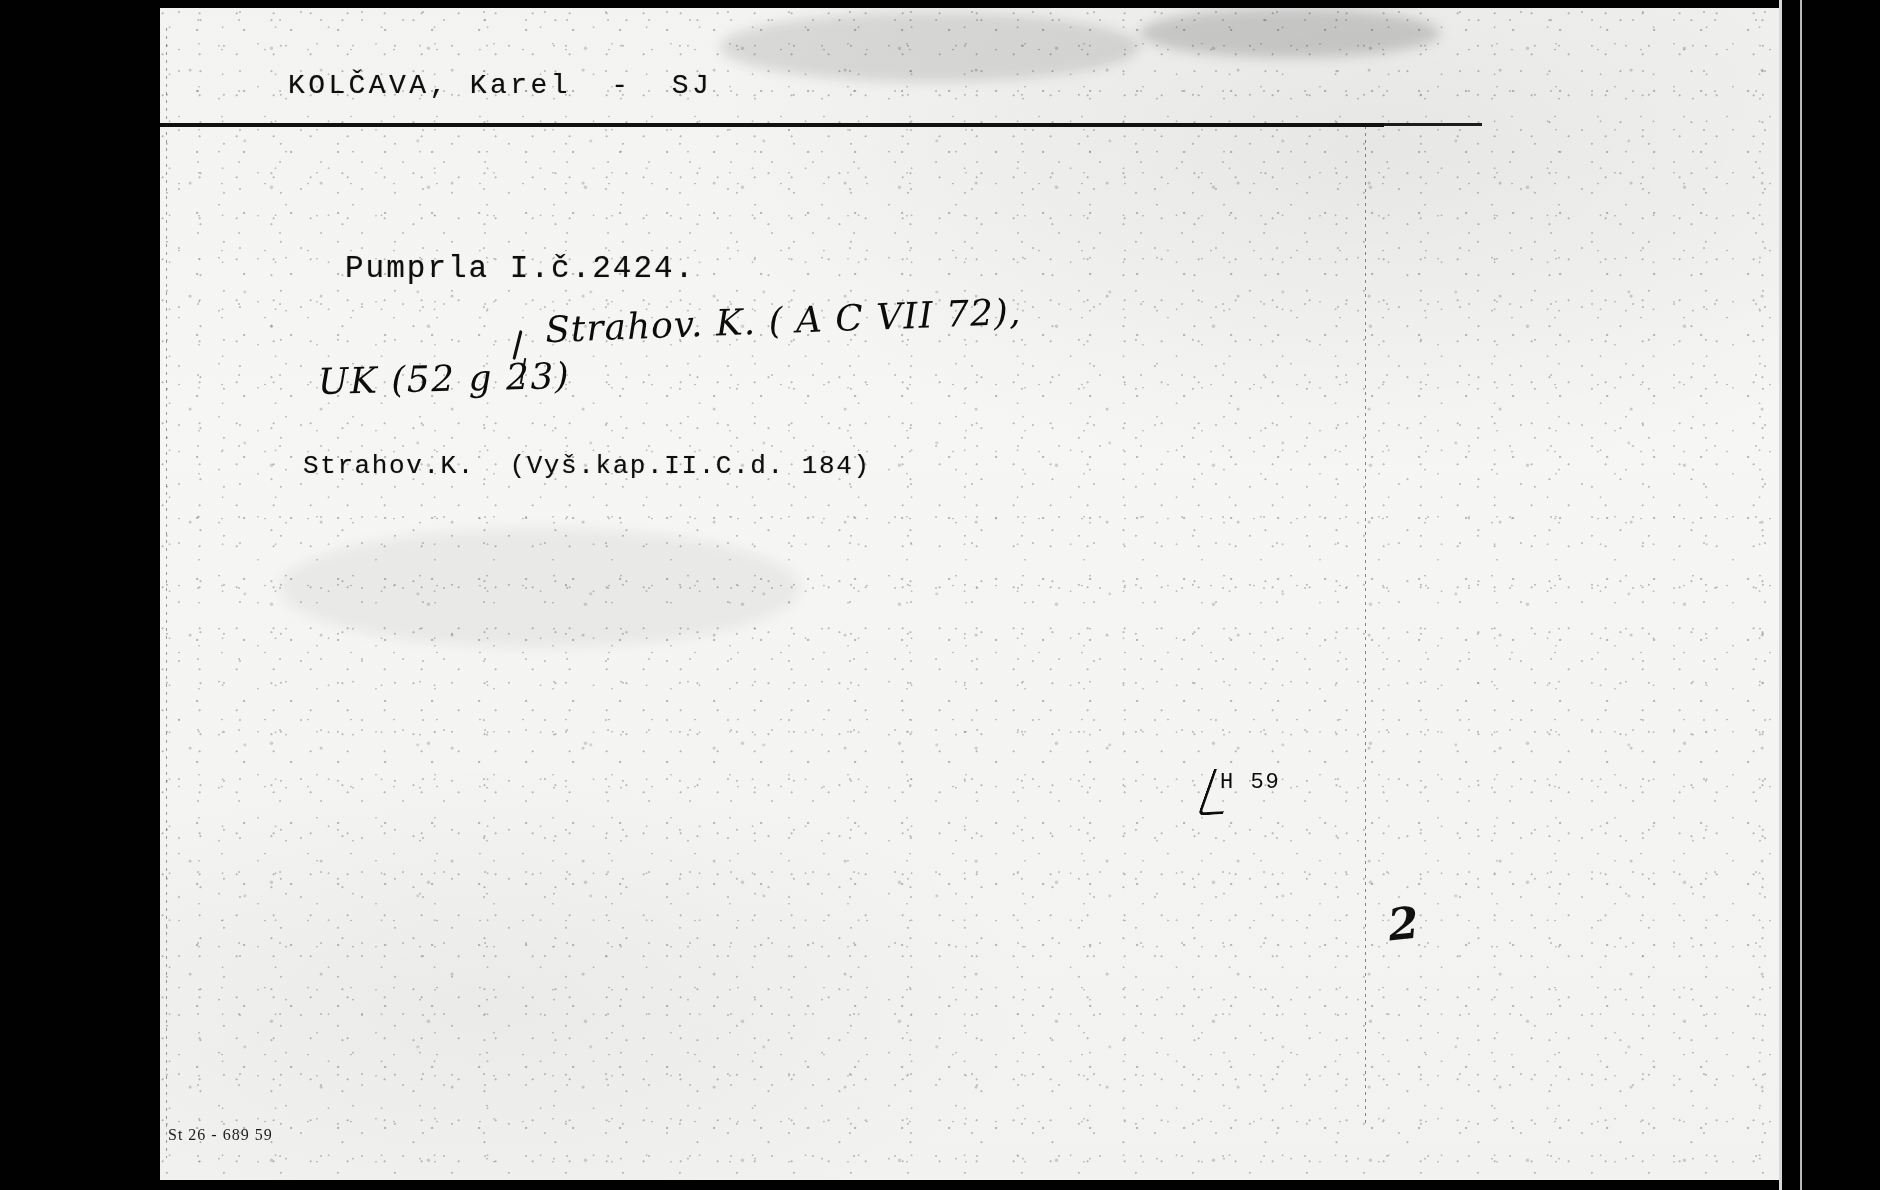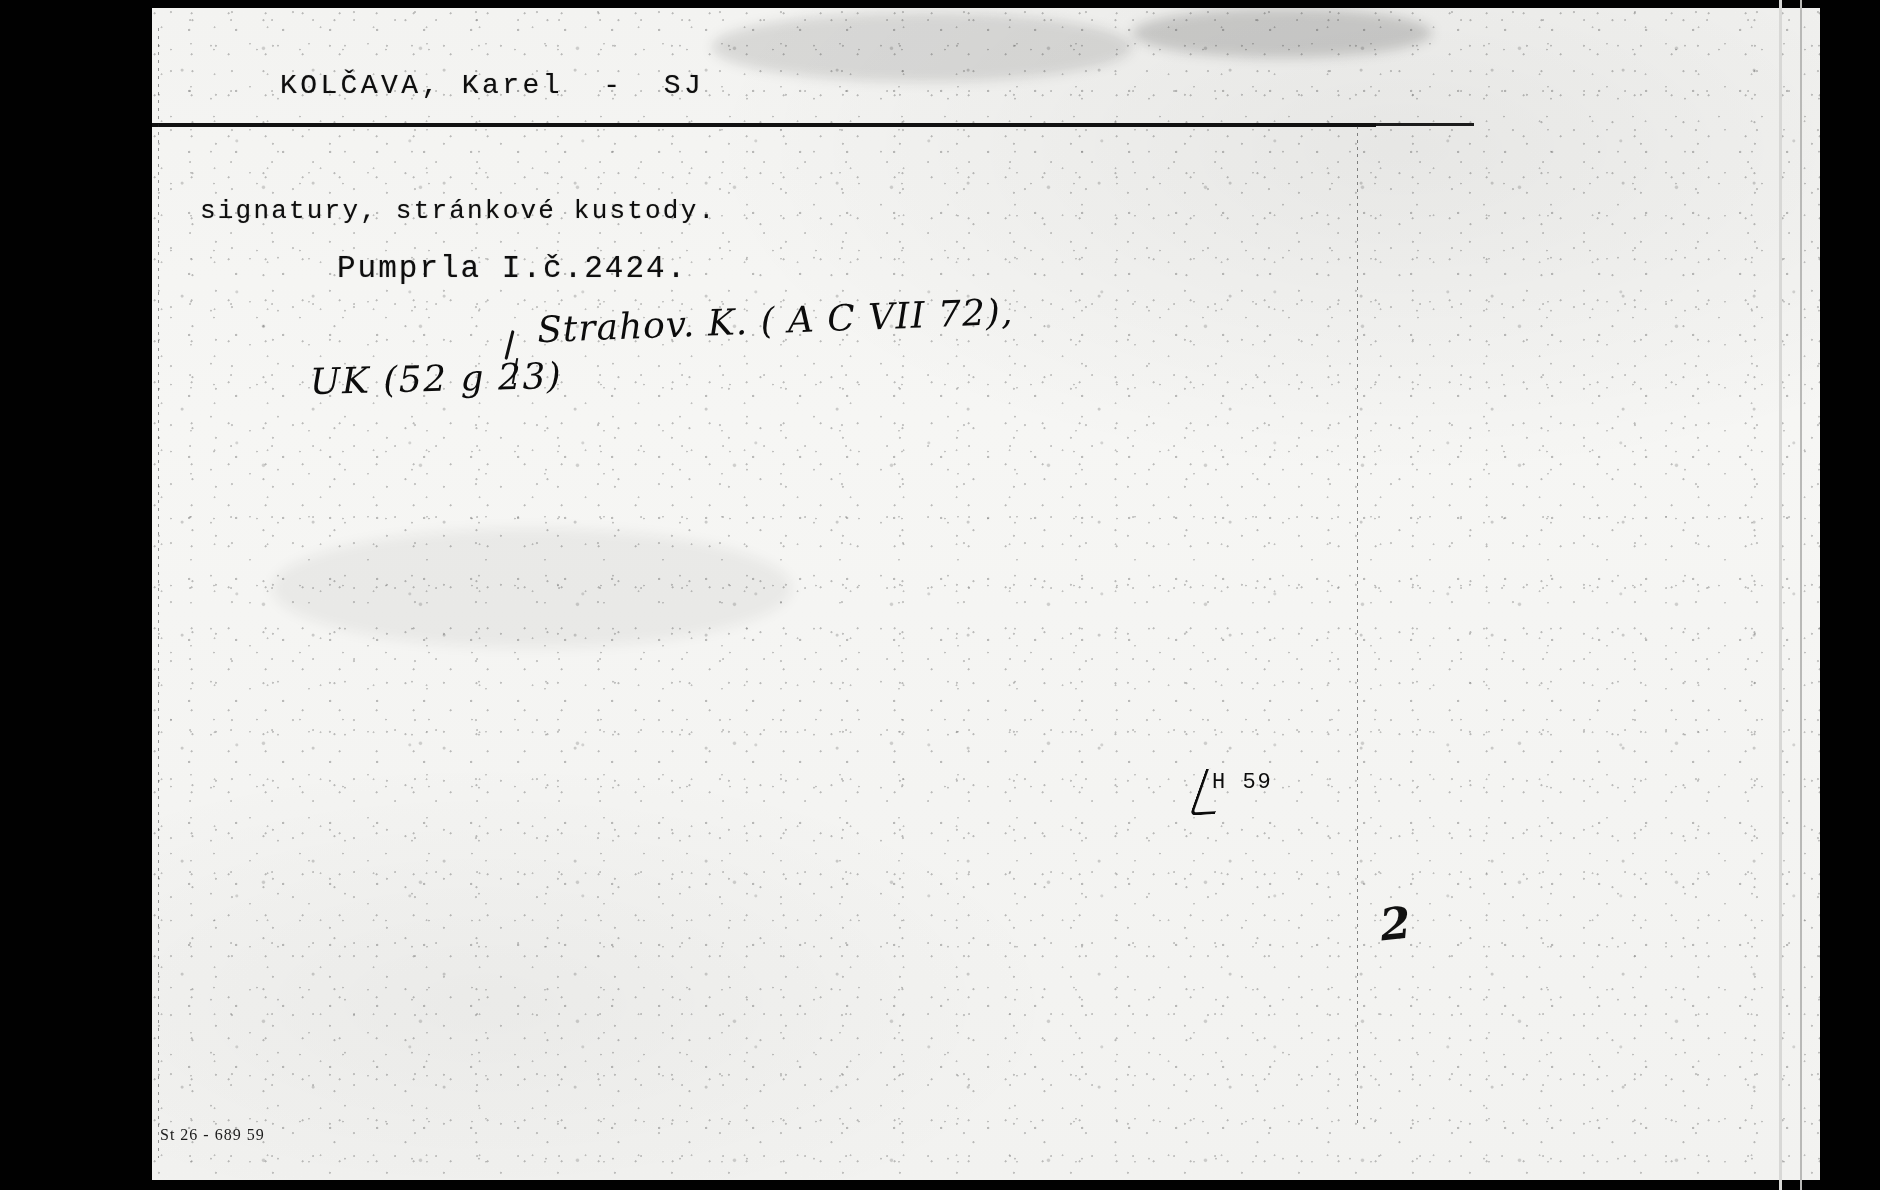--- a/index.html
+++ b/index.html
@@ -19,31 +19,30 @@
     position: absolute;
     left: 0; top: 0;
     width: 1880px;
     height: 1190px;
     background: #010101;
   }
 
   
   #card {
     position: absolute;
-    left: 152px;
+    left: 160px;
     top: 8px;
     width: 1620px;
     height: 1172px;
     background:
       radial-gradient(ellipse 60% 40% at 75% 12%, rgba(0,0,0,0.055), rgba(0,0,0,0) 70%),
       radial-gradient(ellipse 50% 30% at 20% 85%, rgba(0,0,0,0.035), rgba(0,0,0,0) 70%),
       linear-gradient(180deg, #f3f3f1 0%, #f6f6f4 35%, #f2f2f0 100%);
     color: #111;
     overflow: hidden;
-    padding-left: 48px;
   }
 
   
   #noise {
     position: absolute;
     inset: 0;
     pointer-events: none;
     opacity: 0.55;
     background-image:
       radial-gradient(circle at 7% 13%, rgba(30,30,30,0.5) 0.7px, rgba(0,0,0,0) 1.4px),
@@ -290,32 +289,32 @@
     <div class="smudge" style="left:980px; top:0px; width:300px; height:50px; background:rgba(25,25,25,0.18);"></div>
     <div class="smudge" style="left:120px; top:520px; width:520px; height:120px; background:rgba(25,25,25,0.05);"></div>
 
     <div id="header-rule"></div>
     <div id="header-rule-ext"></div>
     <div id="frame-right"></div>
     <div id="frame-left"></div>
 
     <div class="tw" id="title-line">KOLČAVA, Karel  -  SJ</div>
 
-    <div class="tw" id="line-signatury">signatury, stránkové kustody.</div>
 
     <div class="tw" id="line-pumprla">Pumprla I.č.2424.</div>
 
 
     <div id="hw-comma"></div>
     <div id="hw-tick"></div>
 
     <div class="hw" id="hw-strahov">Strahov. K. ( A C VII 72),</div>
 
     <div class="hw" id="hw-uk">UK (52 g 23)</div>
 
+    <div class="tw" id="line-strahov">Strahov.K.  (Vyš.kap.II.C.d. 184)</div>
 
 
     <div id="hw-h59-stroke"></div>
     <div class="hw" id="hw-h59">H 59</div>
 
     <div id="hw-page-number">2</div>
 
     <div id="imprint">St 26 - 689 59</div>
 
   </div>

